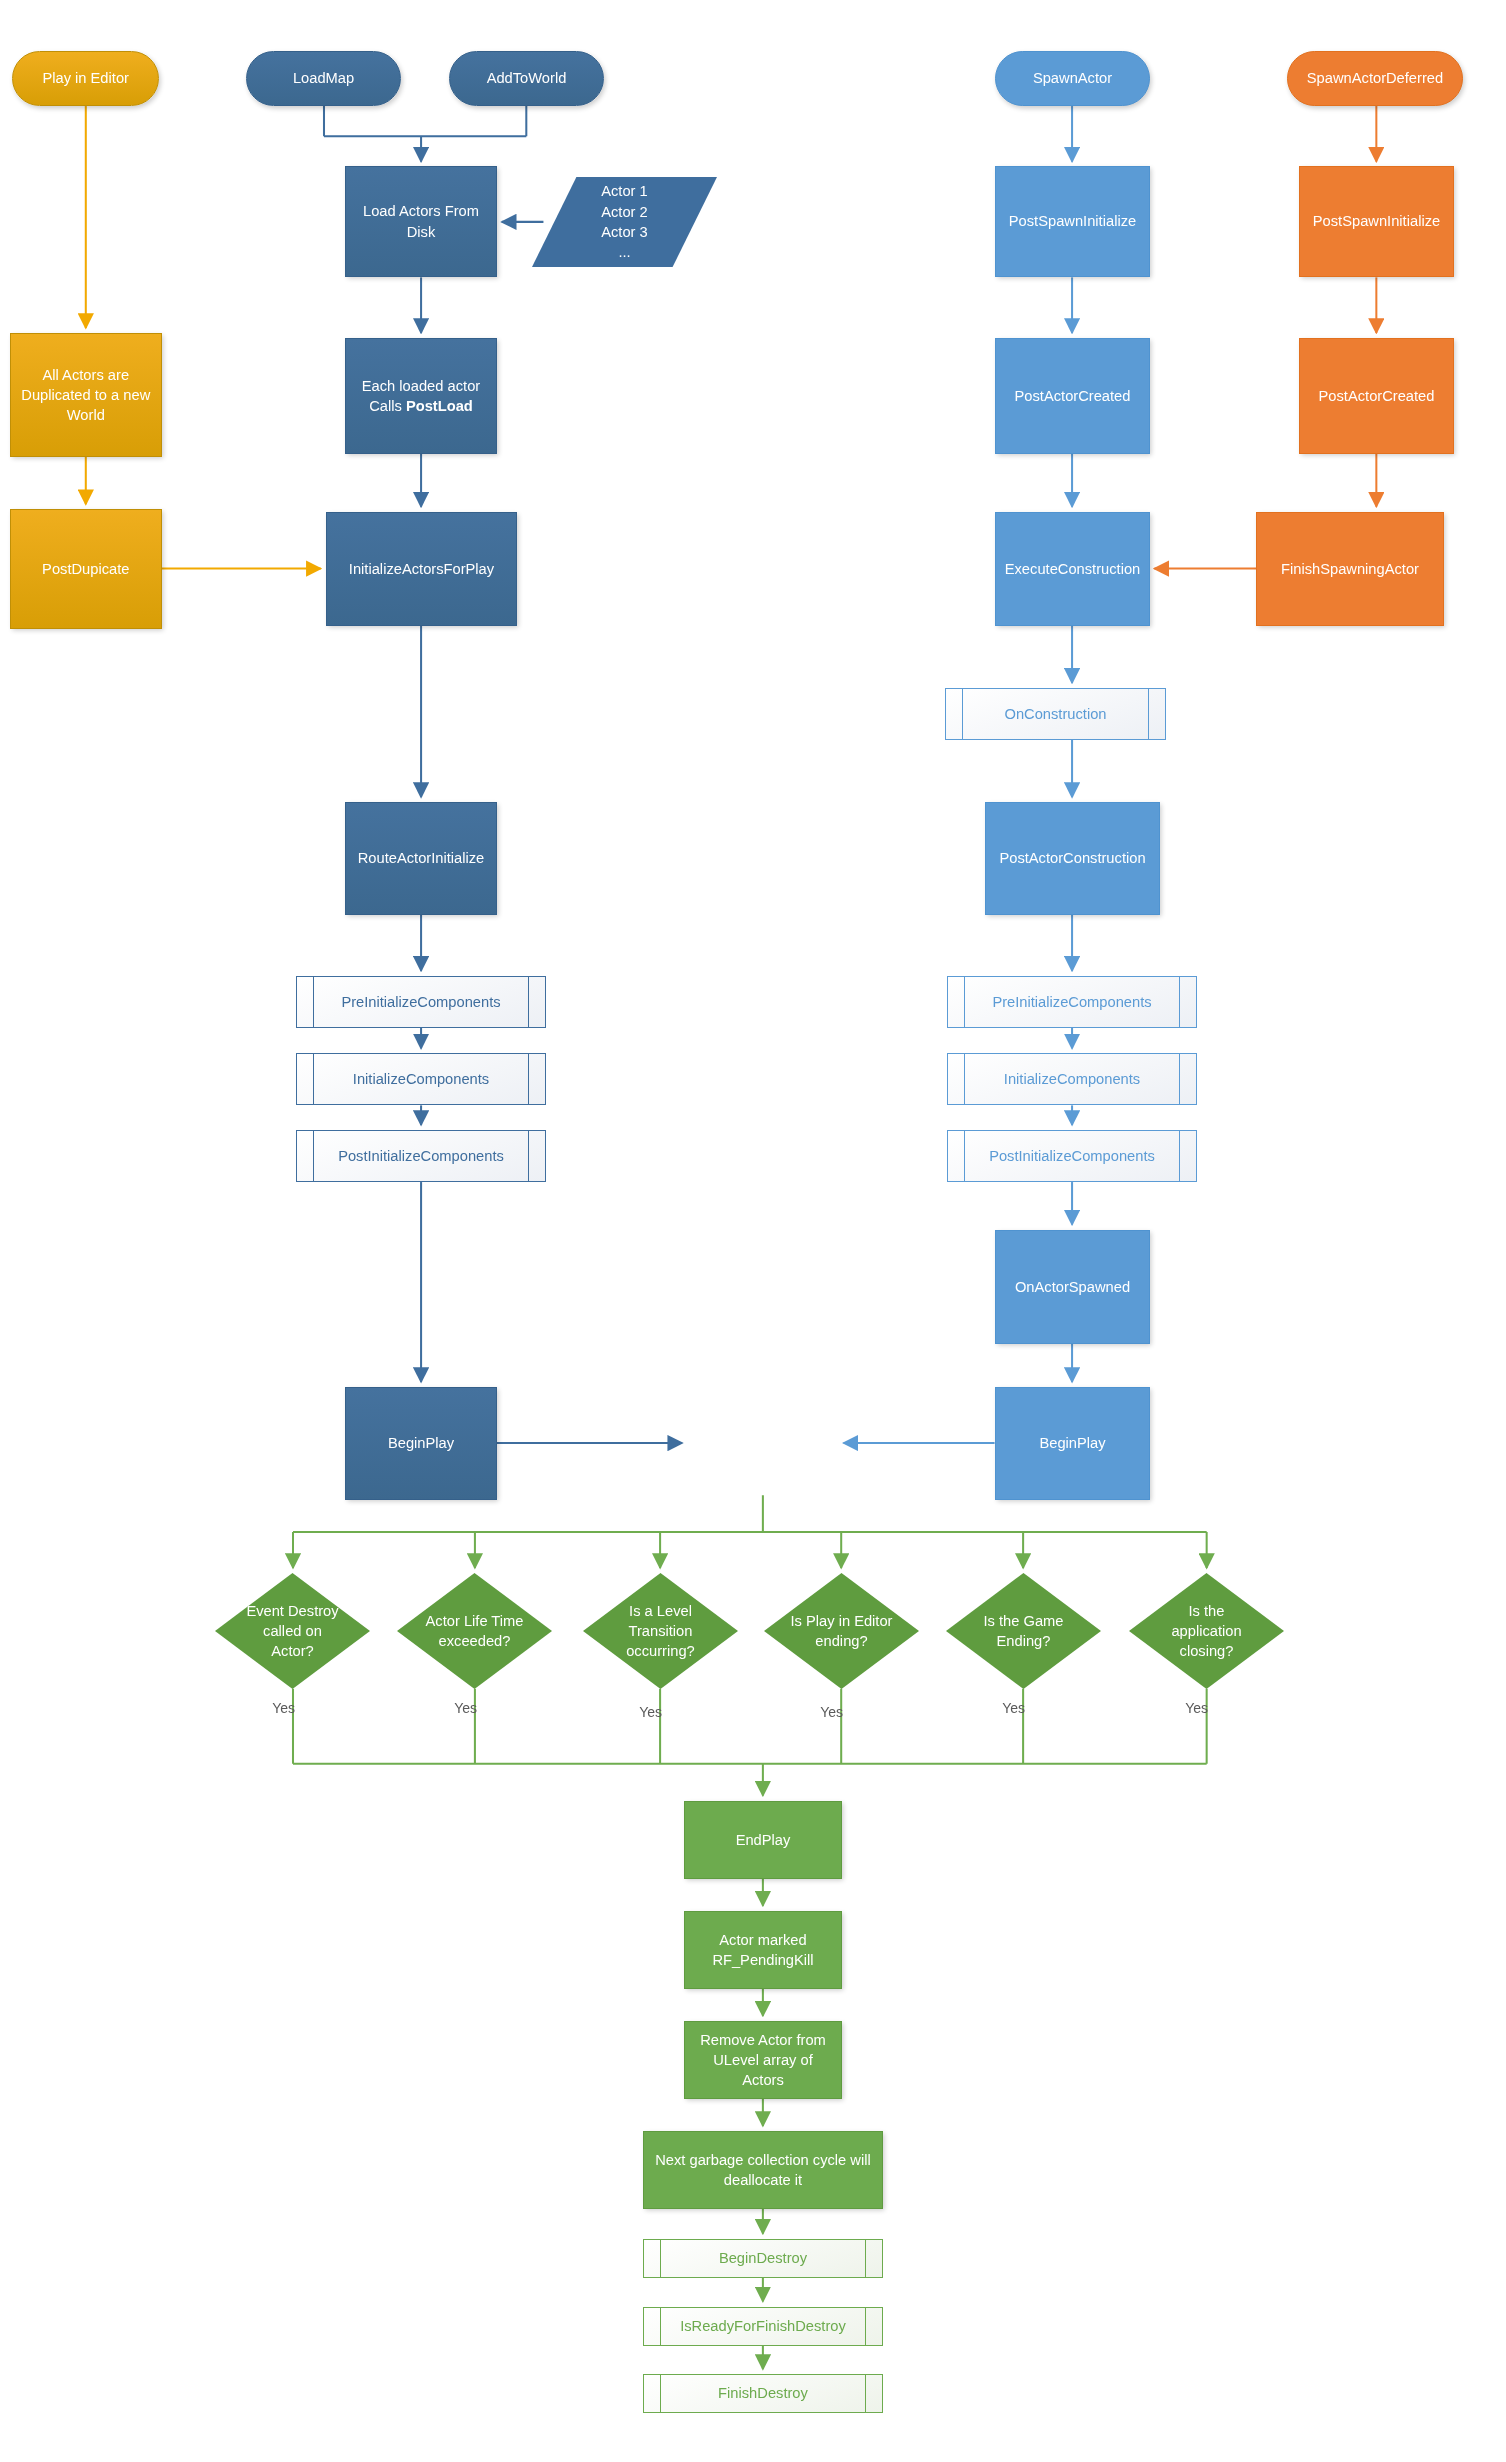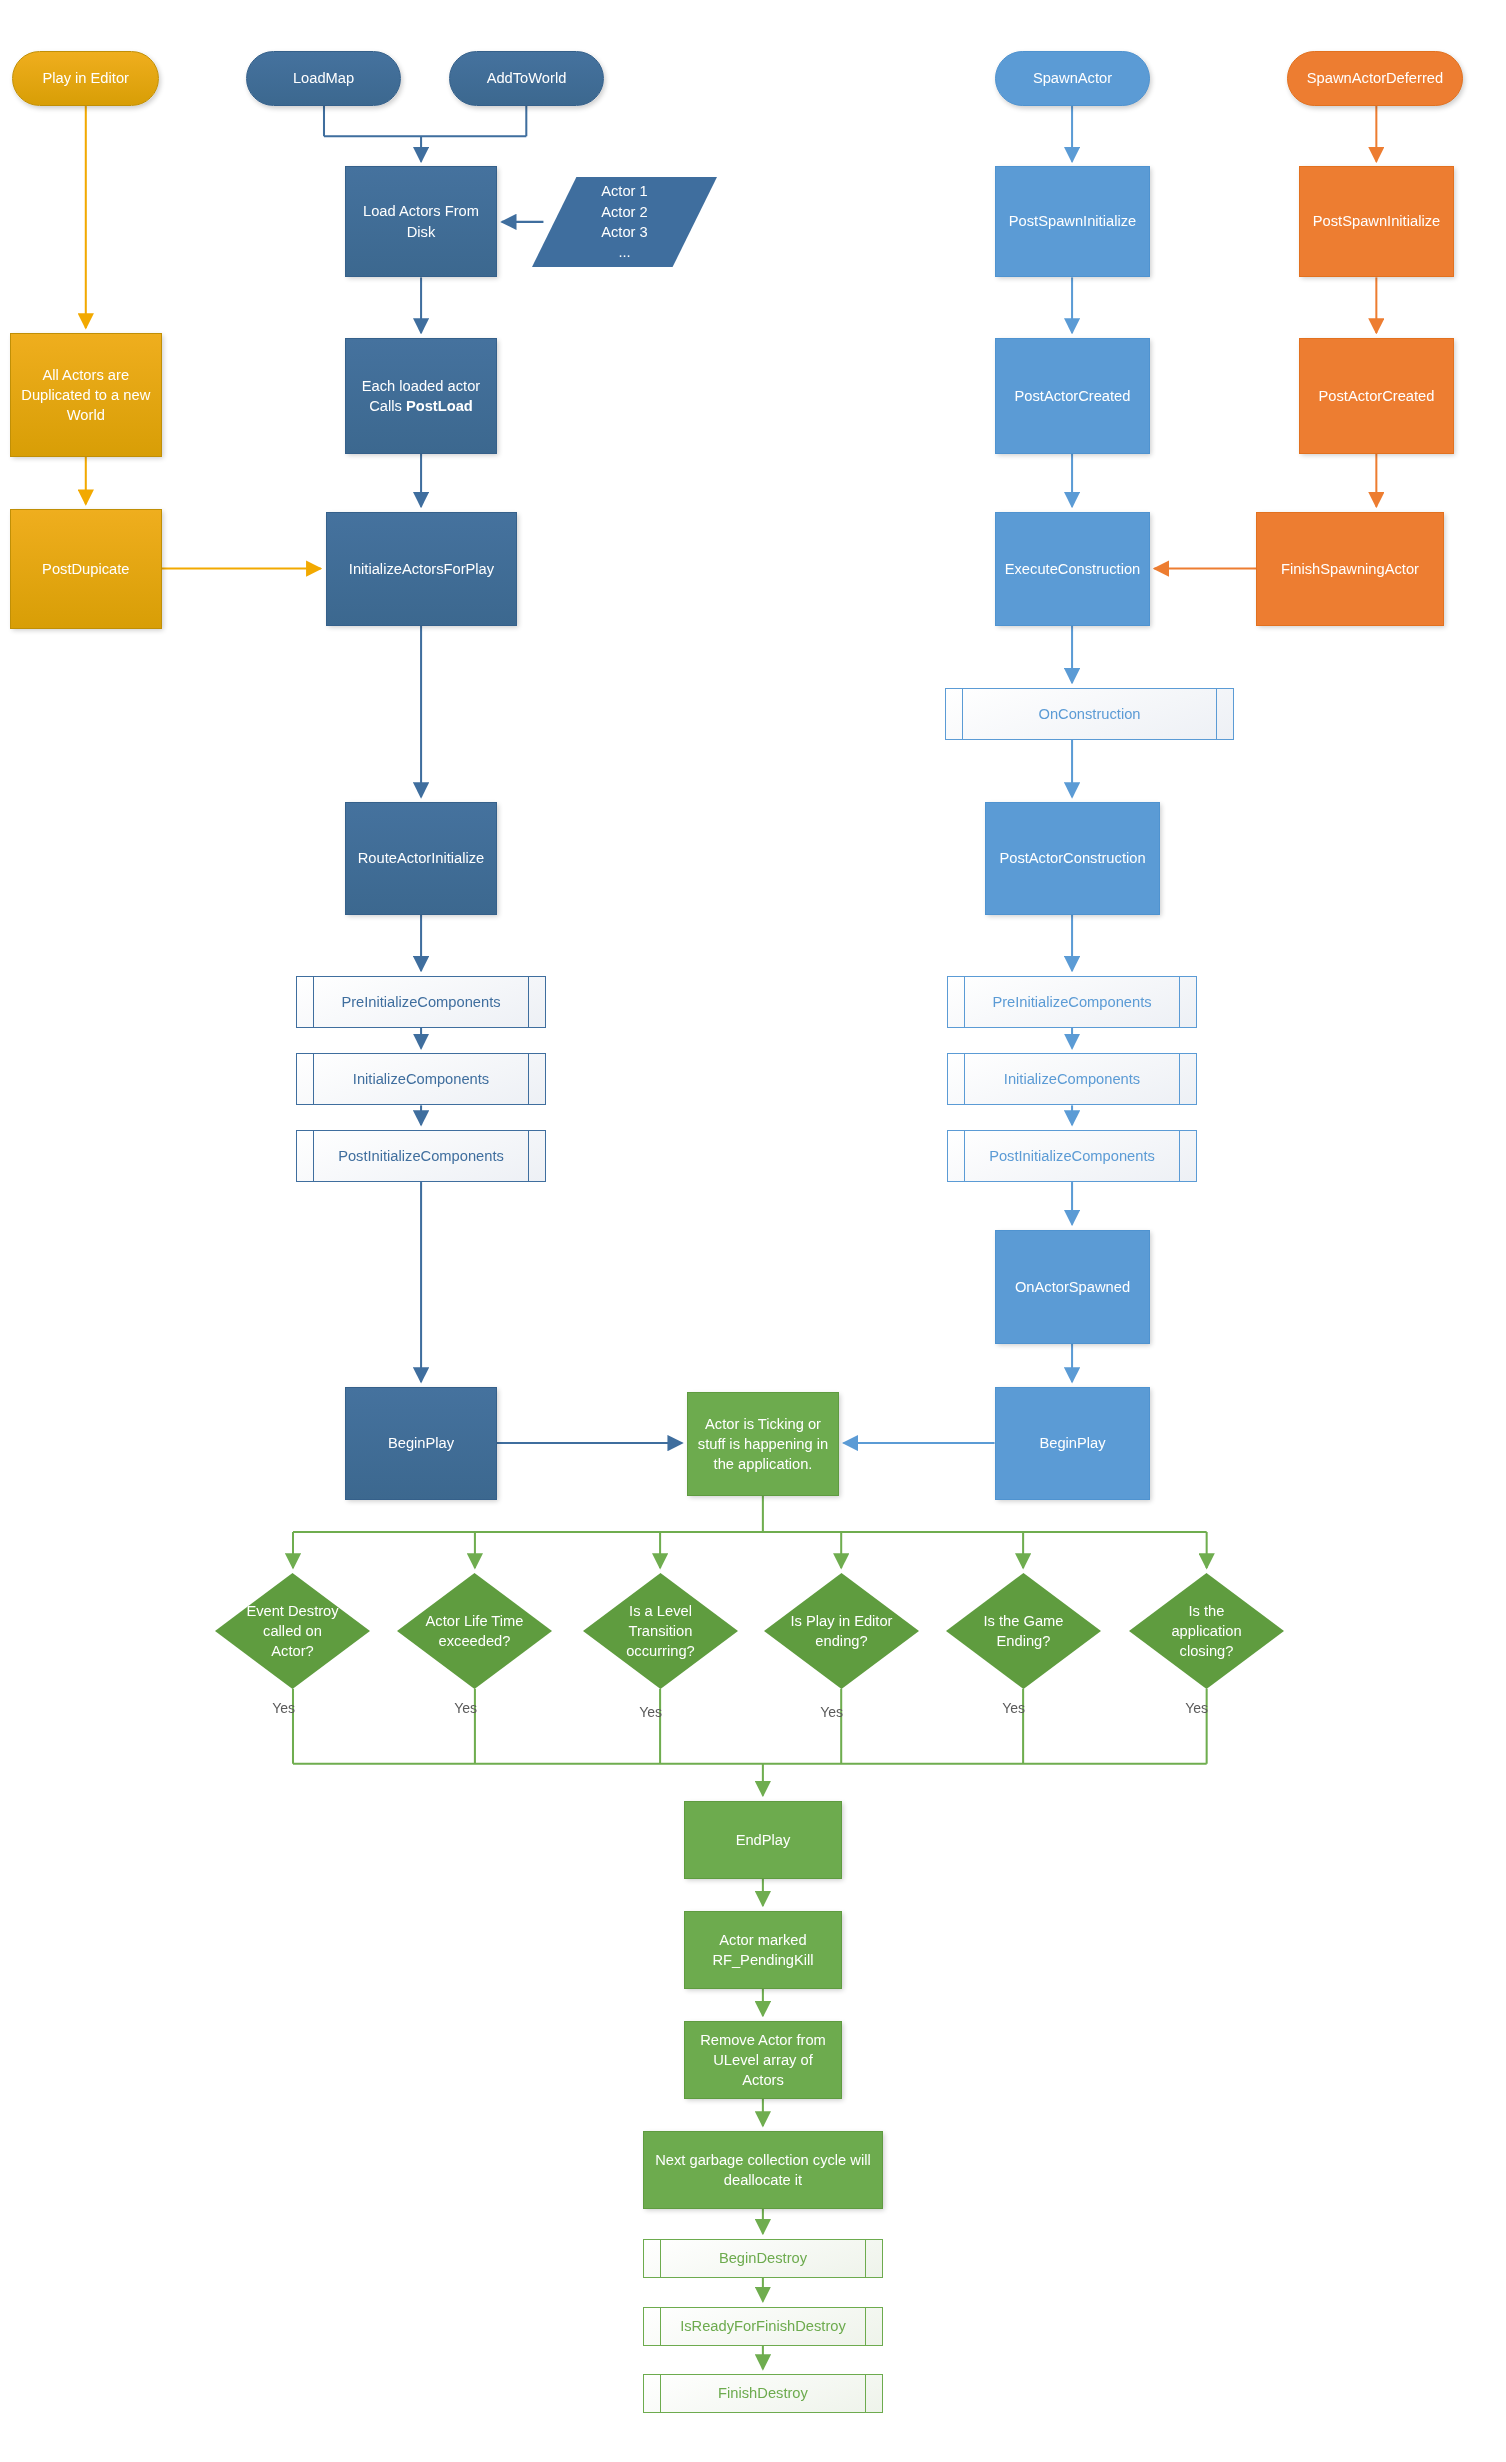--- a/index.html
+++ b/index.html
@@ -140,36 +140,35 @@
   <div class="node bar bar-dblue" style="left:296px;top:976px;width:250px;height:52px;">PreInitializeComponents</div>
   <div class="node bar bar-dblue" style="left:296px;top:1053px;width:250px;height:52px;">InitializeComponents</div>
   <div class="node bar bar-dblue" style="left:296px;top:1130px;width:250px;height:52px;">PostInitializeComponents</div>
 
   <div class="node dblue shadow" style="left:345px;top:1387px;width:152px;height:113px;">BeginPlay</div>
 
   <div class="node oval mblue shadow" style="left:995px;top:51px;width:155px;height:55px;">SpawnActor</div>
   <div class="node mblue shadow" style="left:995px;top:166px;width:155px;height:111px;">PostSpawnInitialize</div>
   <div class="node mblue shadow" style="left:995px;top:338px;width:155px;height:116px;">PostActorCreated</div>
   <div class="node mblue shadow" style="left:995px;top:512px;width:155px;height:114px;">ExecuteConstruction</div>
-  <div class="node bar bar-mblue" style="left:945px;top:688px;width:289px;height:52px;">OnConstruction</div>
+  <div class="node bar bar-mblue" style="left:945px;top:688px;width:221px;height:52px;">OnConstruction</div>
   <div class="node mblue shadow" style="left:985px;top:802px;width:175px;height:113px;">PostActorConstruction</div>
 
   <div class="node bar bar-mblue" style="left:947px;top:976px;width:250px;height:52px;">PreInitializeComponents</div>
   <div class="node bar bar-mblue" style="left:947px;top:1053px;width:250px;height:52px;">InitializeComponents</div>
   <div class="node bar bar-mblue" style="left:947px;top:1130px;width:250px;height:52px;">PostInitializeComponents</div>
 
   <div class="node mblue shadow" style="left:995px;top:1230px;width:155px;height:114px;">OnActorSpawned</div>
   <div class="node mblue shadow" style="left:995px;top:1387px;width:155px;height:113px;">BeginPlay</div>
 
   <div class="node oval orange shadow" style="left:1287px;top:51px;width:176px;height:55px;">SpawnActorDeferred</div>
   <div class="node orange shadow" style="left:1299px;top:166px;width:155px;height:111px;">PostSpawnInitialize</div>
   <div class="node orange shadow" style="left:1299px;top:338px;width:155px;height:116px;">PostActorCreated</div>
   <div class="node orange shadow" style="left:1256px;top:512px;width:188px;height:114px;">FinishSpawningActor</div>
 
-  <div class="node green shadow" style="left:687px;top:1392px;width:152px;height:104px;">Actor is Ticking or stuff is happening in the application.</div>
 
   <div class="node diamond" style="left:215px;top:1573px;width:155px;height:116px;">
       <span class="dlabel">Event Destroy called on Actor?</span>
     </div>
   <div class="node diamond" style="left:397px;top:1573px;width:155px;height:116px;">
       <span class="dlabel">Actor Life Time exceeded?</span>
     </div>
   <div class="node diamond" style="left:764px;top:1573px;width:155px;height:116px;">
       <span class="dlabel">Is Play in Editor ending?</span>
     </div>

